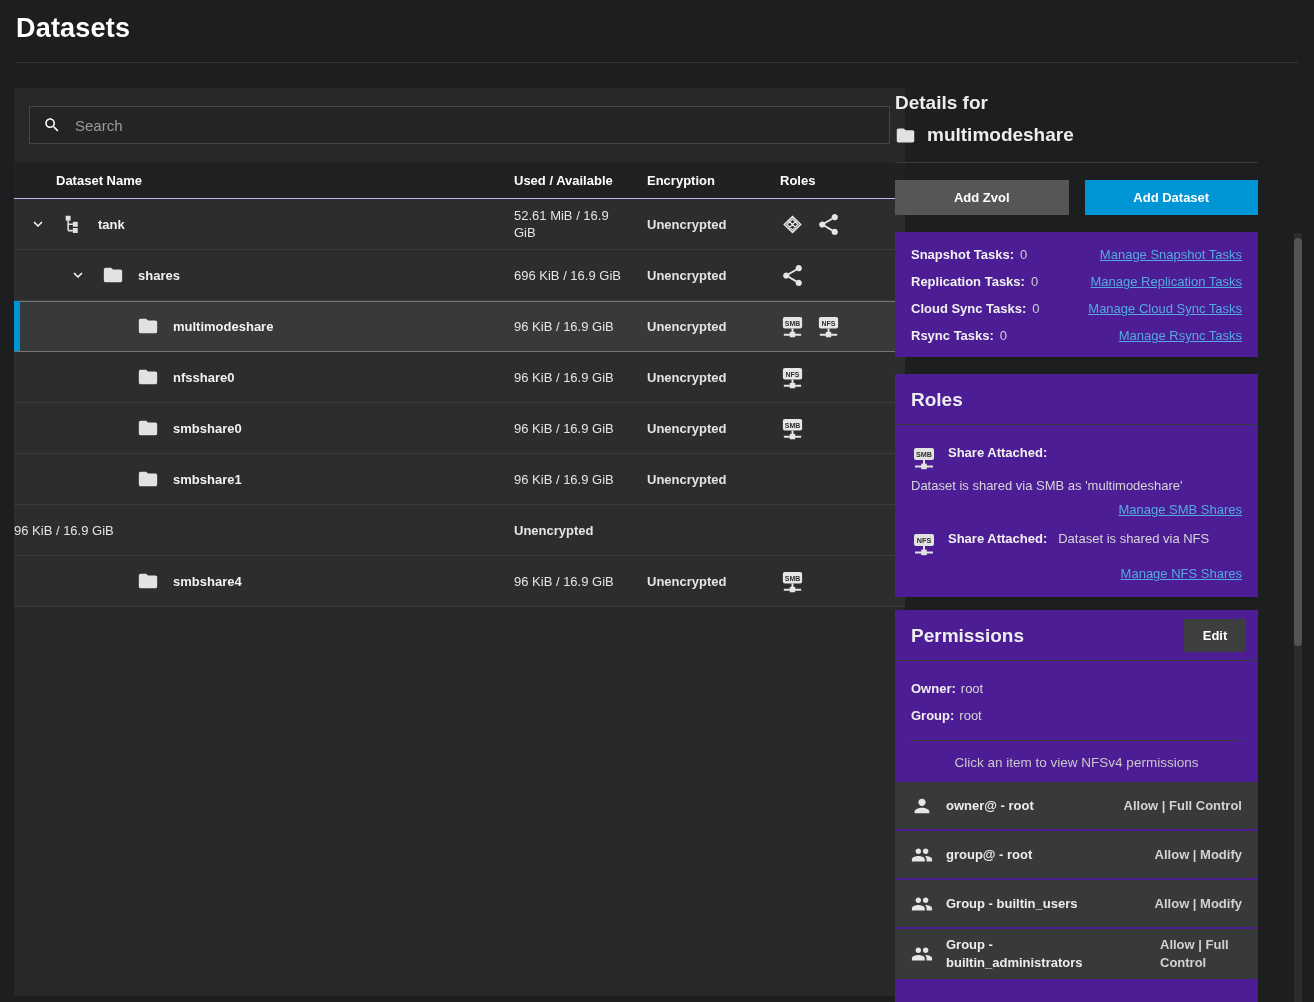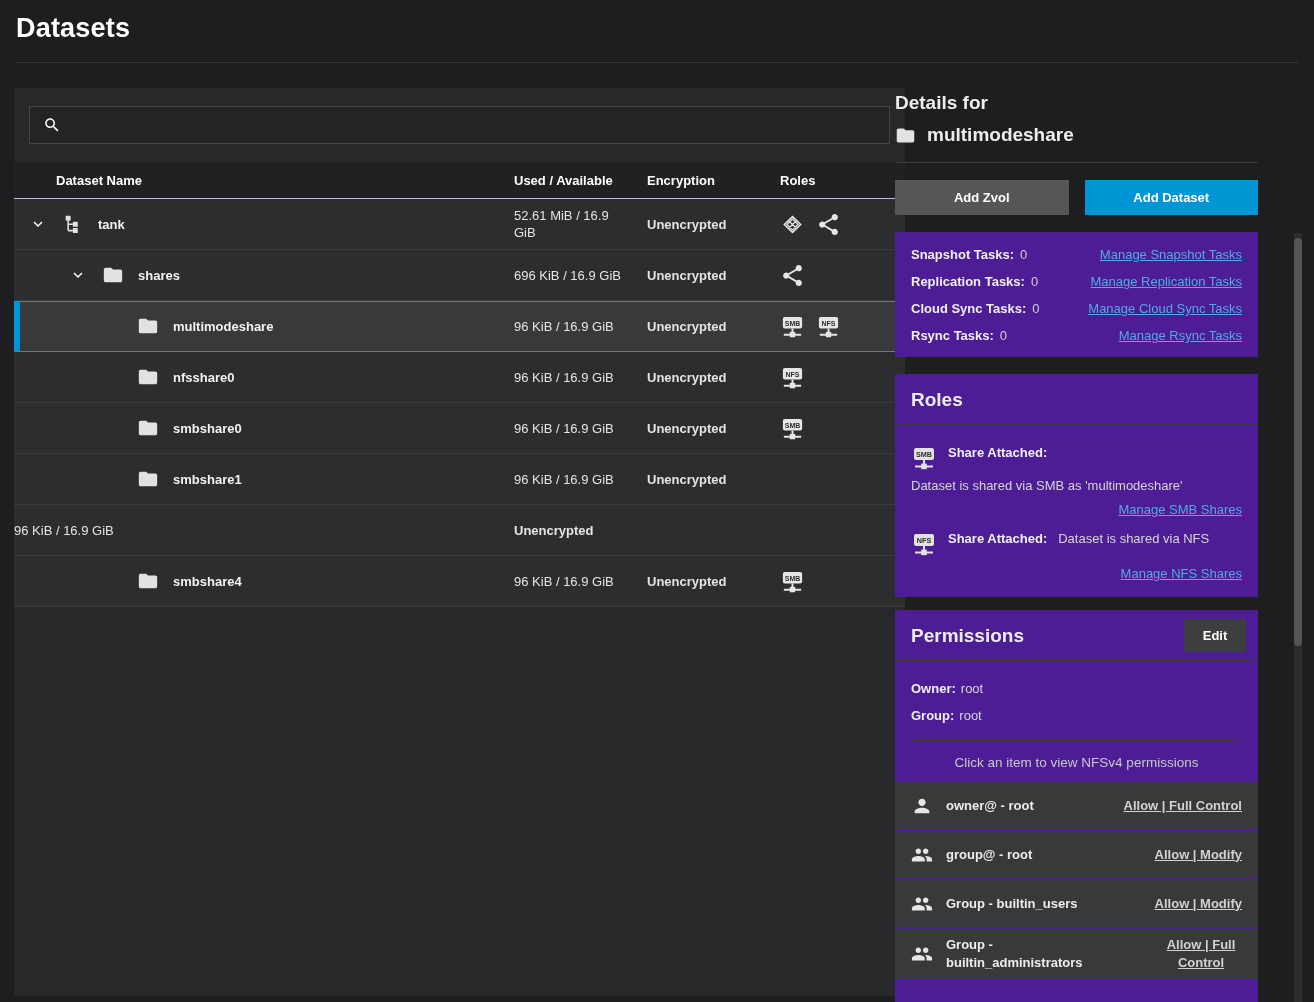--- a/index.html
+++ b/index.html
@@ -73,21 +73,21 @@
   .perm-header .card-heading { padding:0; }
   .edit-btn { width:62px; height:33px; background:#3c3e40; color:#ffffff; font-weight:bold; font-size:13px; display:flex; align-items:center; justify-content:center; cursor:pointer; border:none; font-family:"Liberation Sans", sans-serif; }
   .owner-rows { padding:14px 16px 2px; font-size:13px; line-height:27px; }
   .owner-rows b { color:#f0f0f0; }
   .owner-rows span.val { color:#d6d6d6; margin-left:5px; }
   .perm-divider { border-top:1px solid #3a3b3c; margin:9px 16px 0; }
   .perm-hint { text-align:center; color:#c9c9c9; font-size:13.5px; margin:14px 8px 12px; }
   .acl-item { background:#38393b; margin-bottom:2px; min-height:47px; display:flex; align-items:center; justify-content:space-between; padding:7px 16px; font-size:13px; cursor:pointer; }
   .acl-left { display:flex; align-items:center; gap:13px; color:#ededed; font-weight:600; }
   .acl-left svg { width:22px; height:22px; color:#e6e6e6; flex:none; }
-  .acl-right { color:#d2d2d2; text-align:center; font-weight:600; line-height:18px;text-decoration:underline; }
+  .acl-right { color:#d2d2d2; text-align:left; font-weight:600; line-height:18px; }
   .acl-item.wrap .acl-left span { max-width:165px; line-height:18px; }
   .acl-item.wrap .acl-right { max-width:82px; }
 
   
   .scroll-track { position:absolute; left:1294px; top:233px; bottom:0; width:8px; background:#2a2c2d; }
   .scroll-thumb { position:absolute; top:5px; left:0; width:8px; height:408px; background:#525456; border-radius:4px; }
 </style>
 </head>
 <body>
 
@@ -138,20 +138,21 @@
 
 <h1 class="page-title">Datasets</h1>
 <div class="top-divider"></div>
 
 <div class="datasets-panel">
   <div class="search-wrap">
     <div class="search-box">
       <svg viewBox="0 0 24 24">
           <use href="#i-search"></use>
         </svg>
+      <input type="text" placeholder="Search" style="">
     </div>
   </div>
 
   <div class="tbl-header">
     <div>Dataset Name</div>
     <div>Used / Available</div>
     <div>Encryption</div>
     <div>Roles</div>
   </div>
 

